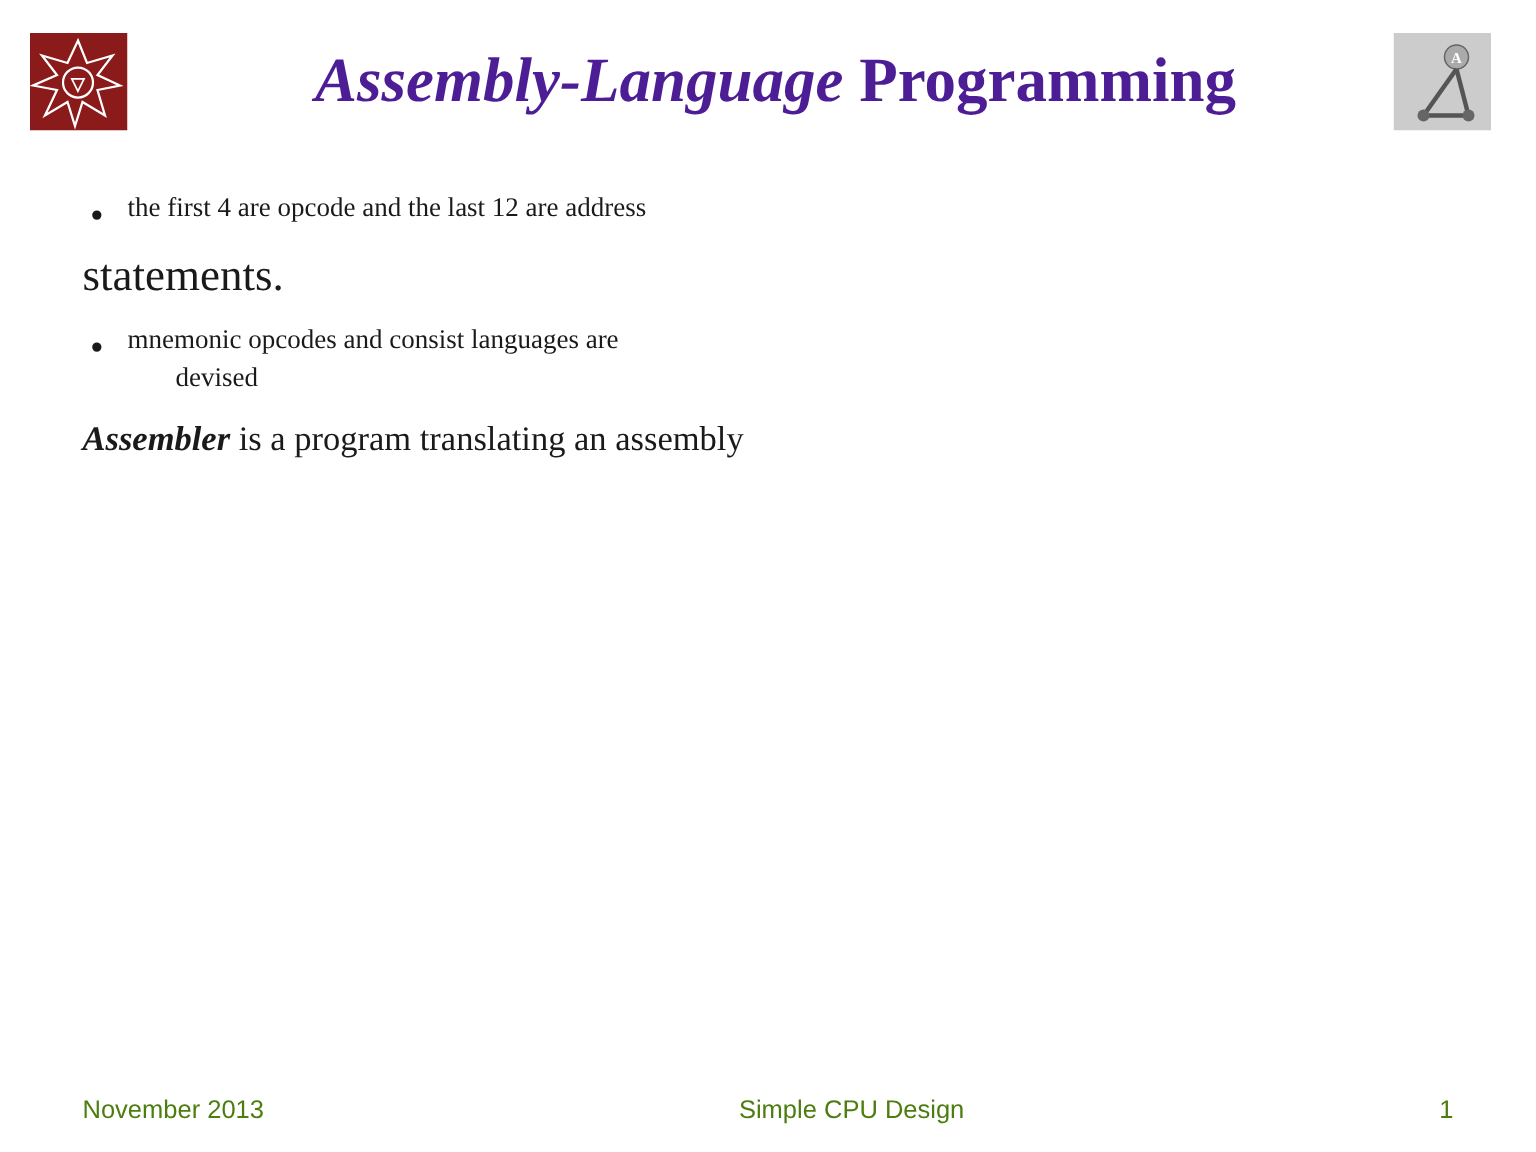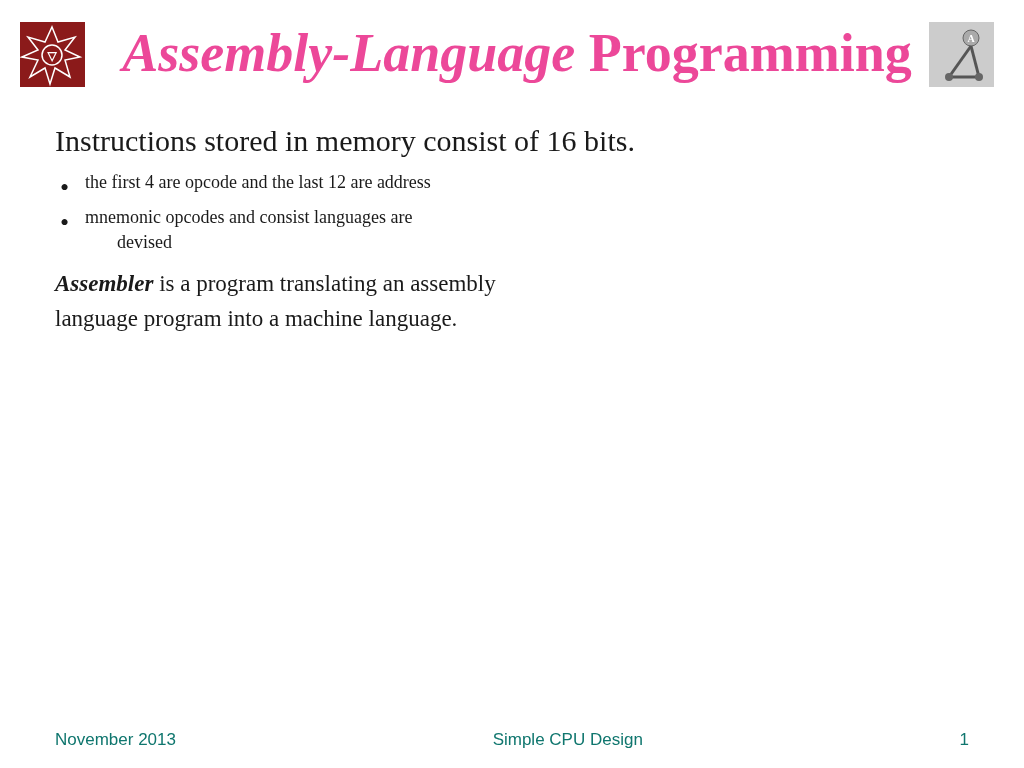--- a/index.html
+++ b/index.html
@@ -28,23 +28,23 @@
     
     .header {
       display: flex;
       align-items: center;
       padding: 18px 30px 10px 20px;
       border-bottom: none;
       min-height: 100px;
     }
 
     .title {
-      font-size: 54px;
+      font-size: 42px;
       font-weight: bold;
-      color: #ec4899;
+      color: #4c1d95;
       text-align: center;
       flex: 1;
       line-height: 1.1;
     }
 
     .title-bold {
       font-weight: 900;
       font-style: italic;
     }
 
@@ -126,21 +126,21 @@
     
     .footer {
       position: absolute;
       bottom: 18px;
       left: 0;
       right: 0;
       display: flex;
       justify-content: space-between;
       padding: 0 55px;
       font-size: 17px;
-      color: #0f766e;
+      color: #4d7c0f;
       font-family: Arial, sans-serif;
     }
 
     
     .logo-left-container {
       width: 65px;
       height: 65px;
       margin-right: 20px;
       flex-shrink: 0;
     }
@@ -182,36 +182,35 @@
         <line x1="50" y1="55" x2="42" y2="24" stroke="#555" stroke-width="3"></line>
         <circle cx="20" cy="55" r="4" fill="#666"></circle>
         <circle cx="50" cy="55" r="4" fill="#666"></circle>
         <text x="42" y="20" text-anchor="middle" fill="white" font-size="10" font-weight="bold">A</text>
       </svg>
     </div>
   </div>
 
   <div class="content">
 
-    <p class="main-text">Instructions stored in memory consist of 16 bits.</p>
 
     <div class="bullet-item">
       <span>the first 4 are opcode and the last 12 are address</span>
     </div>
 
 
+    <p class="statements-line">statements.</p>
 
     <div class="bullet-item">
       <span>mnemonic  opcodes  and  consist  languages  are</span><br>
       <span class="bullet-indent">devised</span>
     </div>
 
     <p class="assembler-para">
       <span class="assembler-bold">Assembler</span><span> is a program translating an assembly</span><br>
-      <span>language program into a machine language.</span>
     </p>
 
   </div>
 
   <div class="footer">
     <span>November 2013</span>
     <span>Simple CPU Design</span>
     <span>1</span>
   </div>
 

